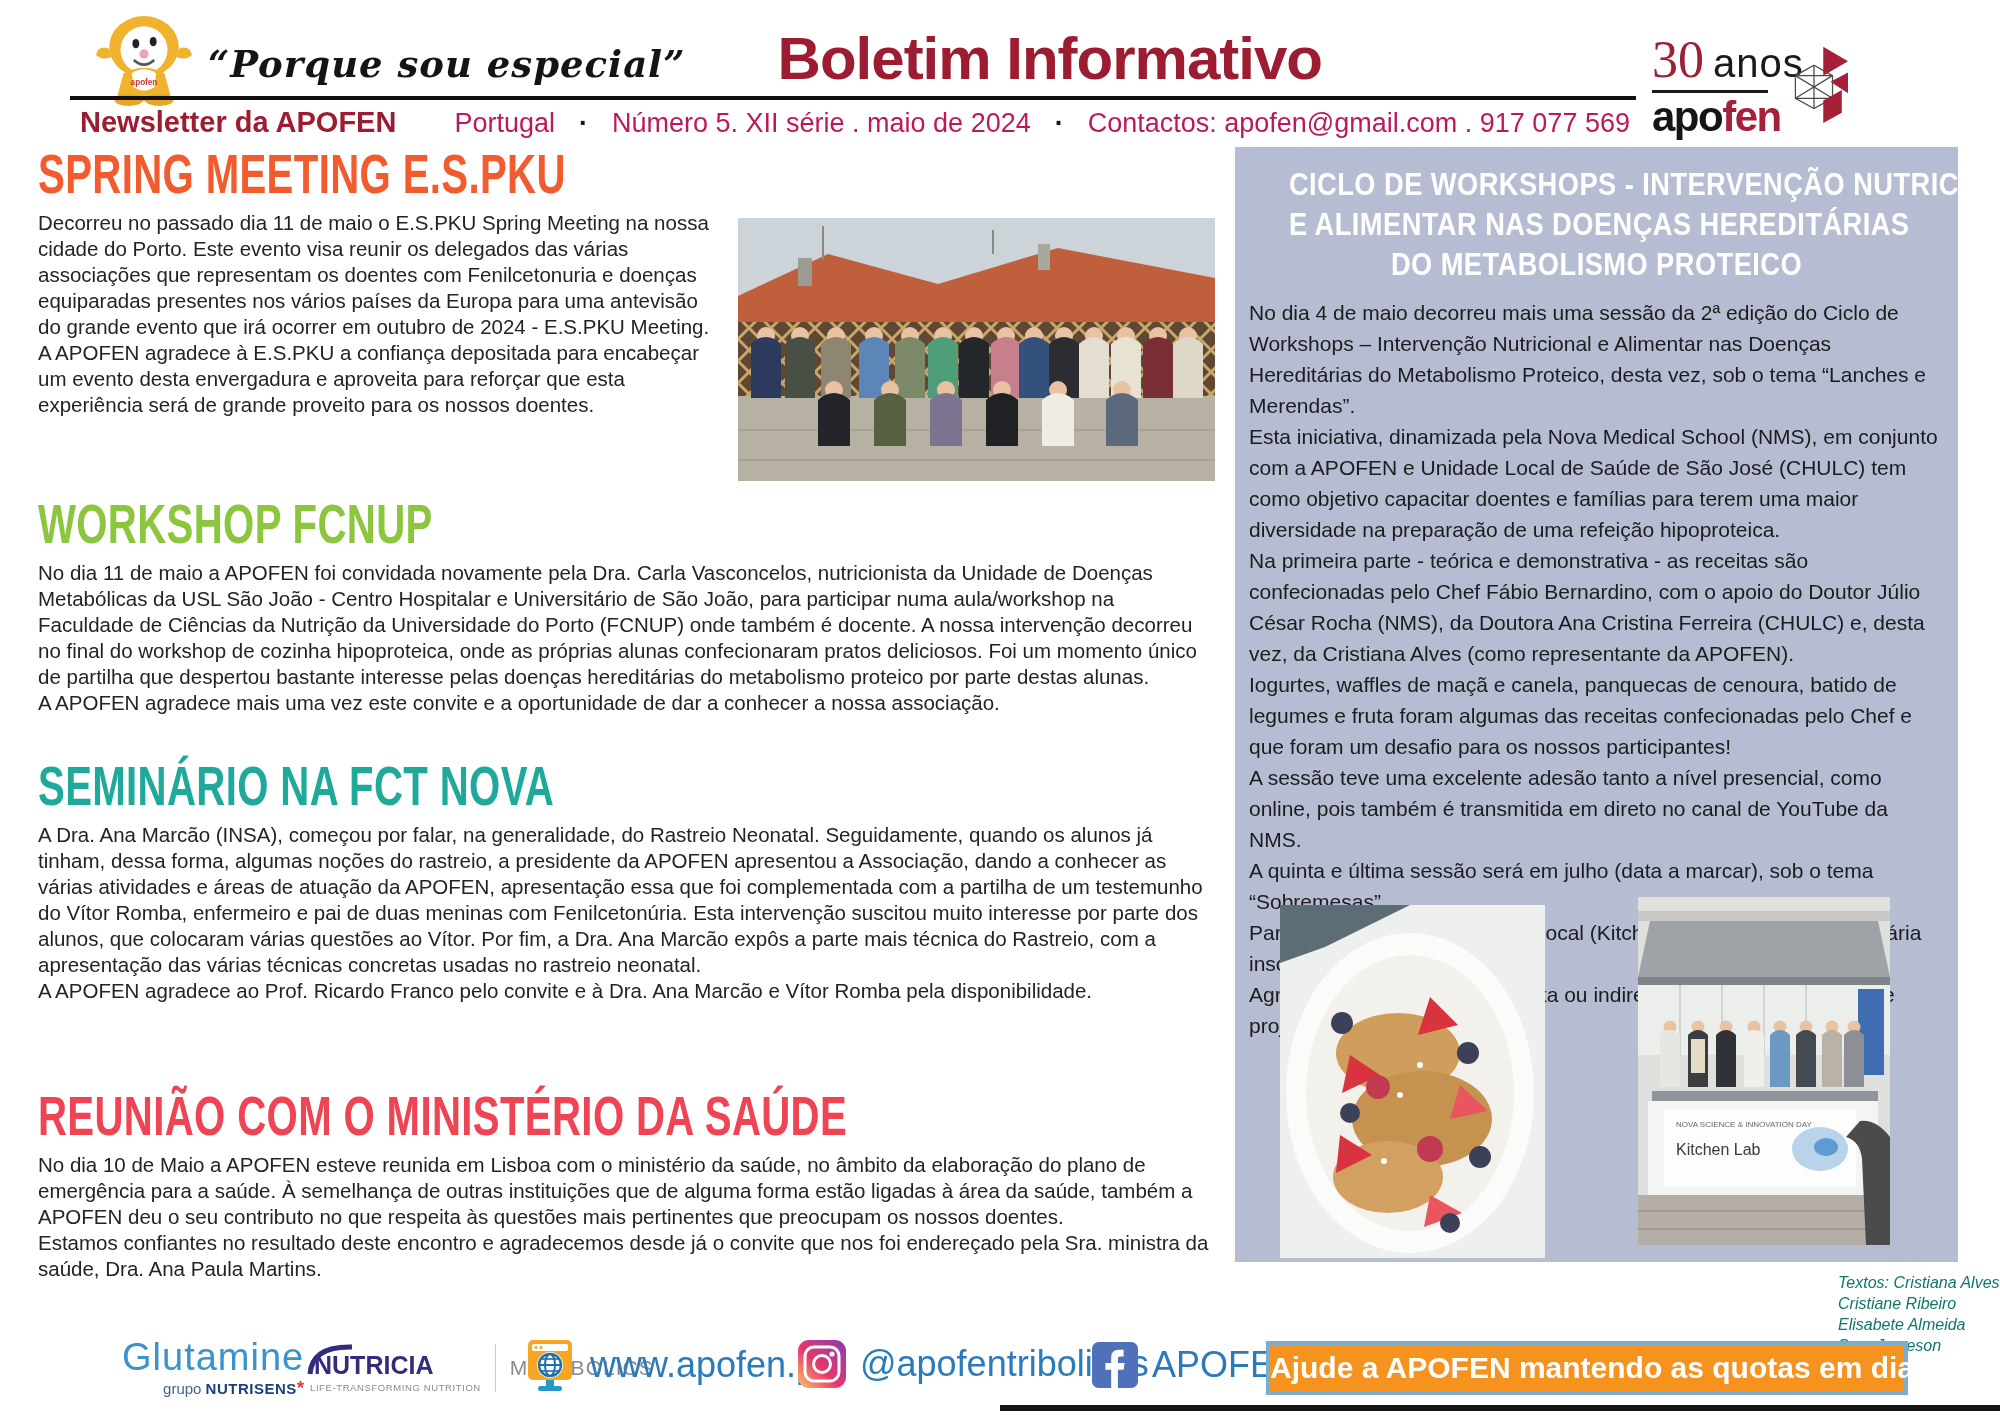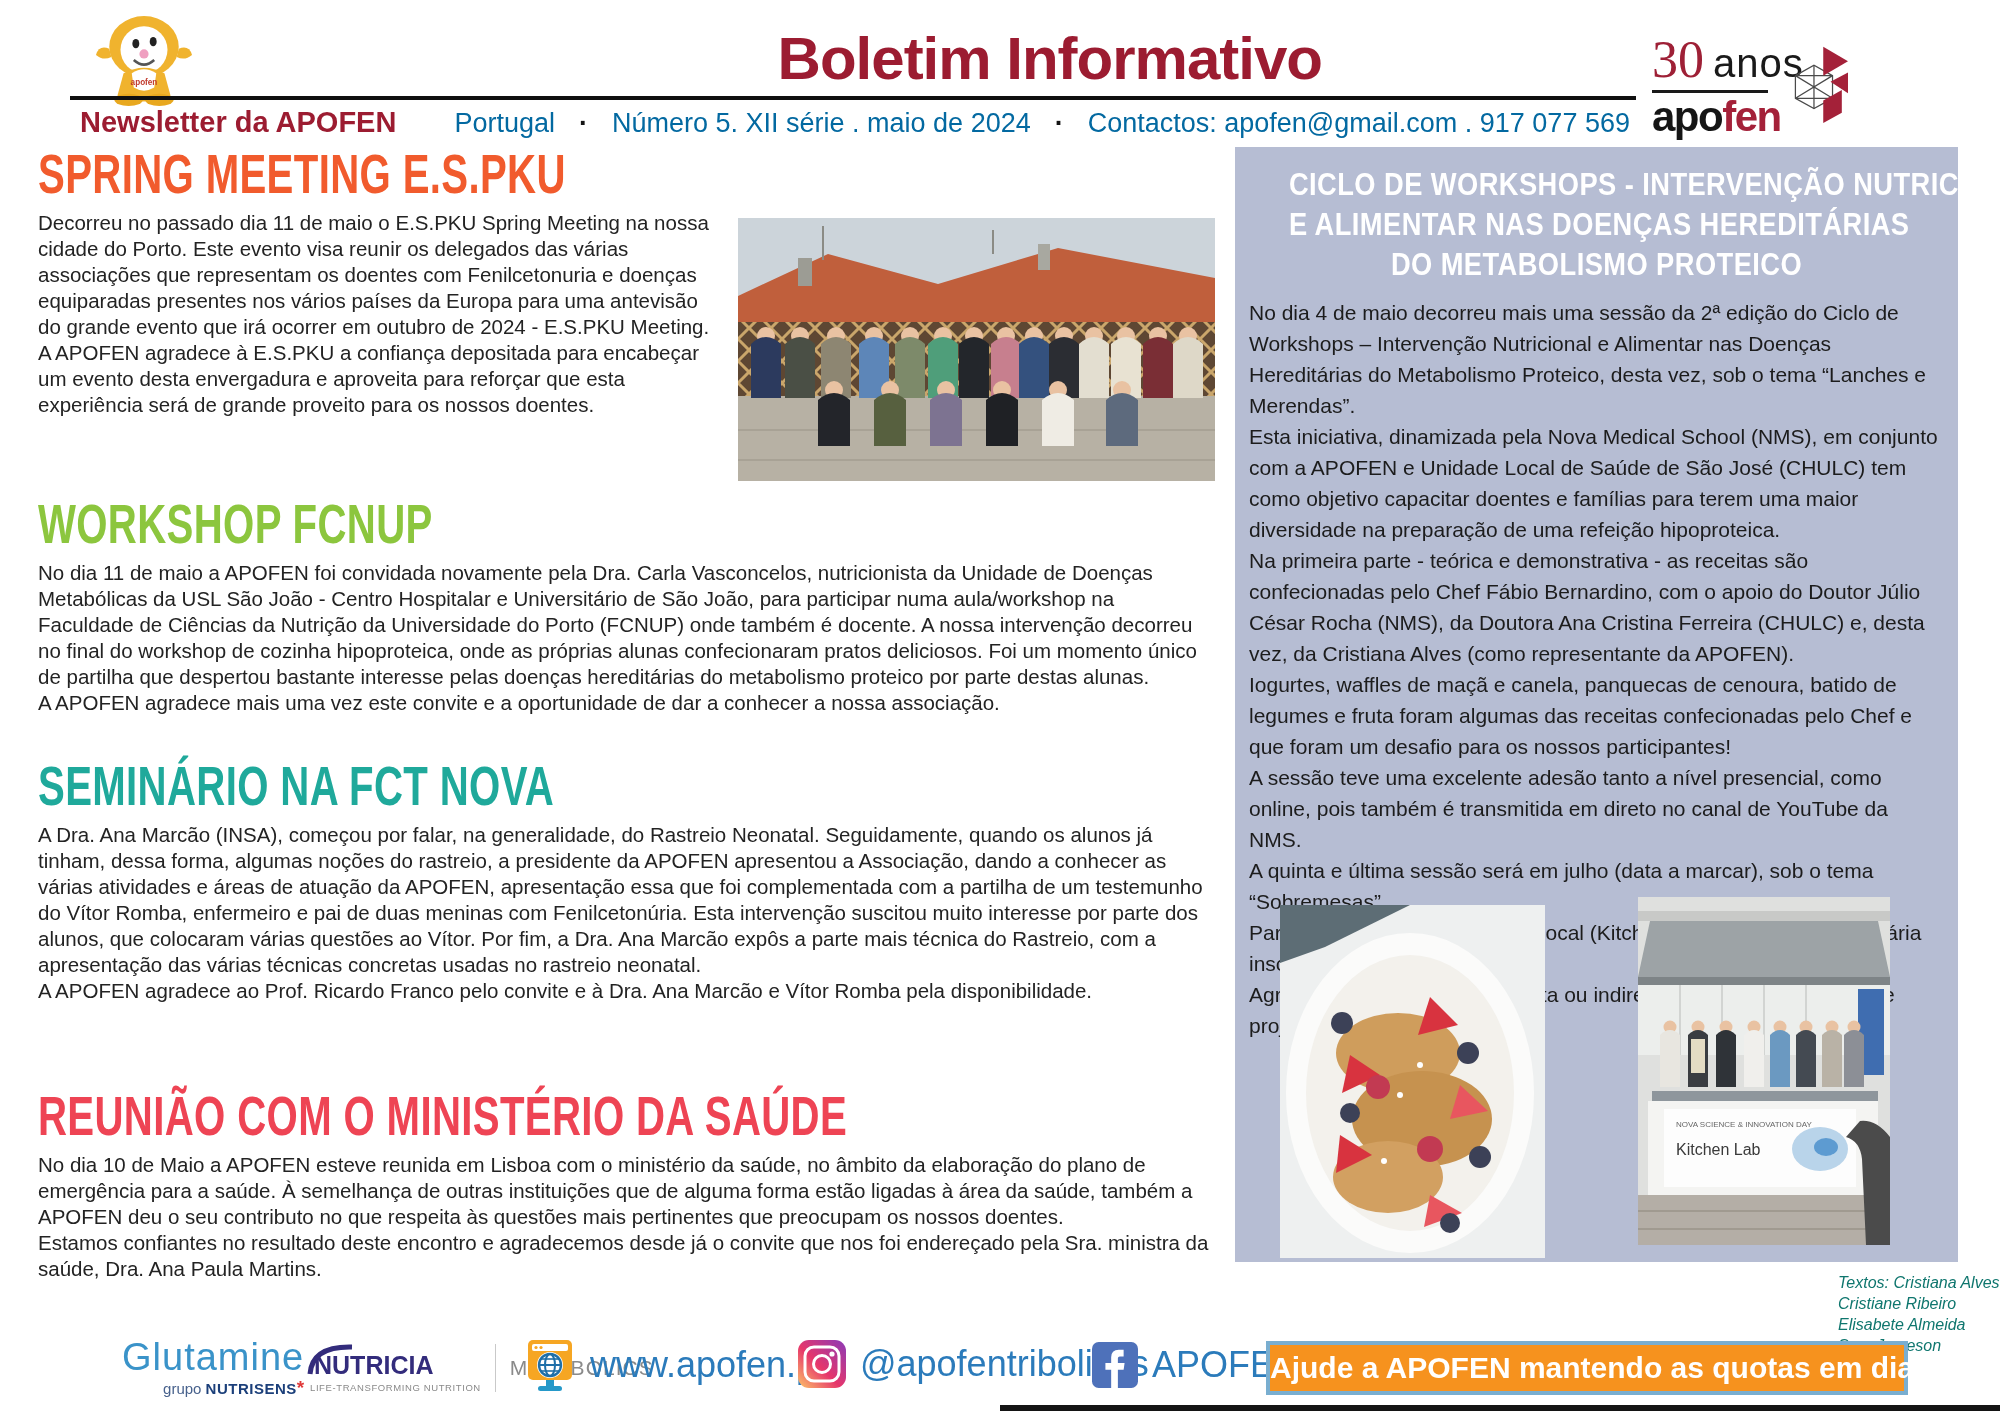--- a/index.html
+++ b/index.html
@@ -7,21 +7,21 @@
   body { font-family:"Liberation Sans", sans-serif; color:#222; }
   .page { position:relative; width:2000px; height:1420px; background:#ffffff; overflow:hidden; }
 
   
   .mascot { position:absolute; left:92px; top:12px; width:104px; height:94px; }
   .tagline { position:absolute; left:208px; top:42px; font-family:"DejaVu Serif", serif; font-style:italic; font-weight:bold; font-size:37px; color:#141414; letter-spacing:1px; }
   .main-title { position:absolute; left:690px; top:24px; width:632px; text-align:right; font-size:60px; font-weight:bold; color:#9c1c31; letter-spacing:-1px; white-space:nowrap; }
   .header-line { position:absolute; left:70px; top:96px; width:1566px; height:4px; background:#101010; }
   .info-row { position:absolute; left:80px; top:106px; display:flex; align-items:baseline; white-space:nowrap; }
   .nl-label { font-size:29px; font-weight:bold; color:#9c1c31; margin-right:58px; }
-  .info-part { font-size:27px; font-weight:500; color:#0369a1; }
+  .info-part { font-size:27px; font-weight:500; color:#be185d; }
   .dot { font-size:27px; font-weight:bold; color:#141414; margin:0 24px; }
   .anniv { position:absolute; left:1652px; top:36px; }
   .anniv-top { display:flex; align-items:baseline; }
   .a30 { font-family:"Liberation Serif", serif; font-size:52px; line-height:48px; color:#9e2036; }
   .aanos { font-size:40px; color:#1a1a1a; margin-left:9px; letter-spacing:1px; }
   .anniv-line { width:116px; height:3px; background:#1a1a1a; margin:4px 0 2px; }
   .awordmark { font-size:42px; font-weight:bold; letter-spacing:-1.5px; line-height:44px; }
   .awordmark .apo { color:#151515; }
   .awordmark .fen { color:#a42139; }
   .anniv-icon { position:absolute; left:1782px; top:40px; width:66px; height:96px; }
@@ -80,20 +80,21 @@
     <ellipse cx="59" cy="29" rx="3.4" ry="4.6" fill="#222222"></ellipse>
     <circle cx="50" cy="41" r="4.5" fill="#ef9fc0"></circle>
     <path d="M40 47 q10 9 20 0" stroke="#555555" stroke-width="2.5" fill="none"></path>
     <path d="M30 60 q20 -11 40 0 l6 22 q-26 11 -52 0 Z" fill="#f0b32e"></path>
     <path d="M38 60 q12 -8 24 0 l-2 14 q-10 6 -20 0 Z" fill="#ffffff"></path>
     <text x="50" y="71" font-size="8" text-anchor="middle" fill="#c0392b" font-weight="bold">apofen</text>
     <ellipse cx="35" cy="86" rx="14" ry="6" fill="#e8a81f"></ellipse>
     <ellipse cx="65" cy="86" rx="14" ry="6" fill="#e8a81f"></ellipse>
   </svg>
 
+  <div class="tagline">“Porque sou especial”</div>
   <div class="main-title">Boletim Informativo</div>
   <div class="header-line"></div>
 
   <div class="info-row">
     <span class="nl-label">Newsletter da APOFEN</span>
     <span class="info-part">Portugal</span>
     <span class="dot">·</span>
     <span class="info-part">Número 5.  XII série .  maio de 2024</span>
     <span class="dot">·</span>
     <span class="info-part">Contactos: apofen@gmail.com . 917 077 569</span>

